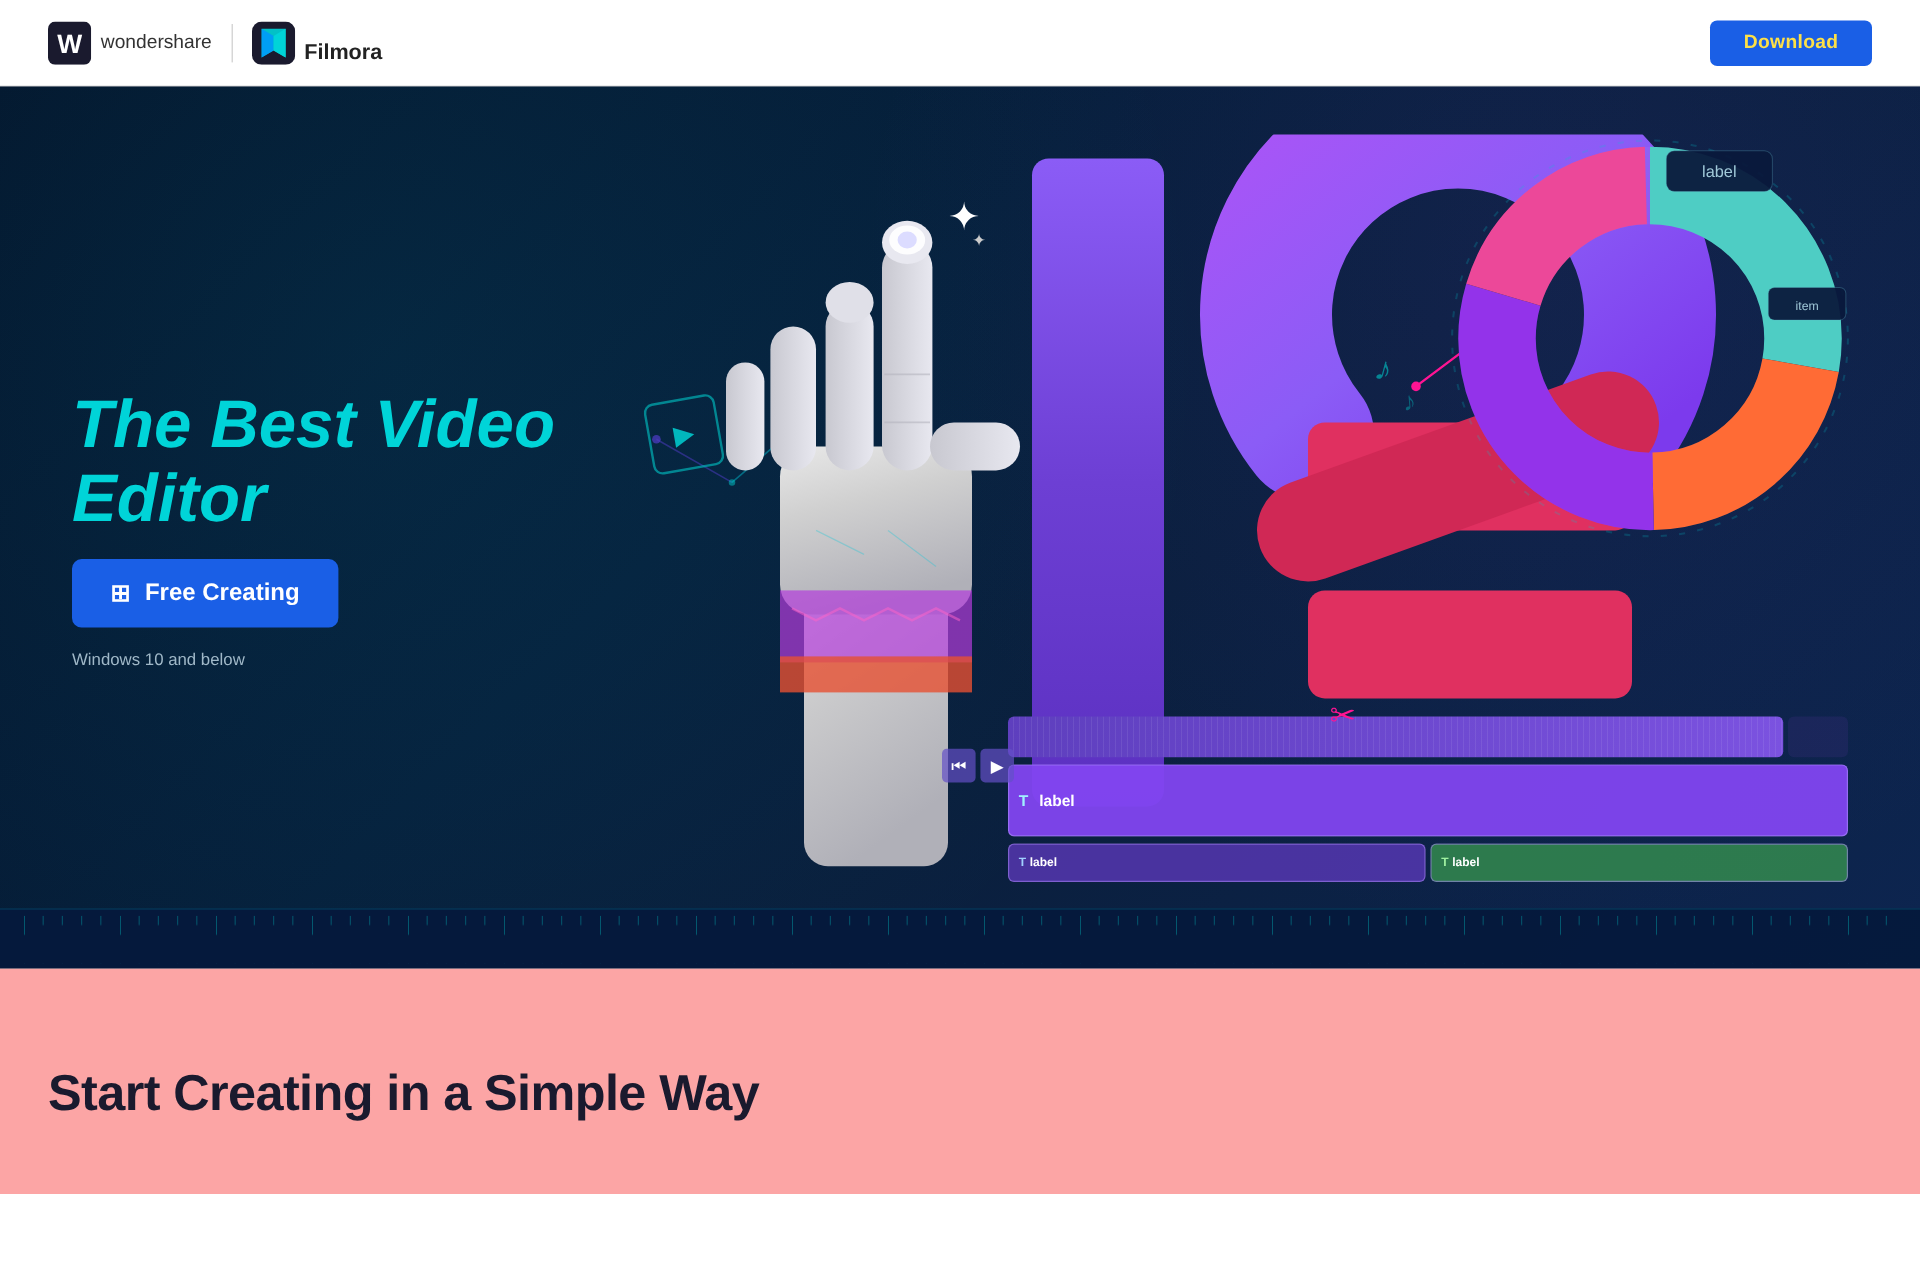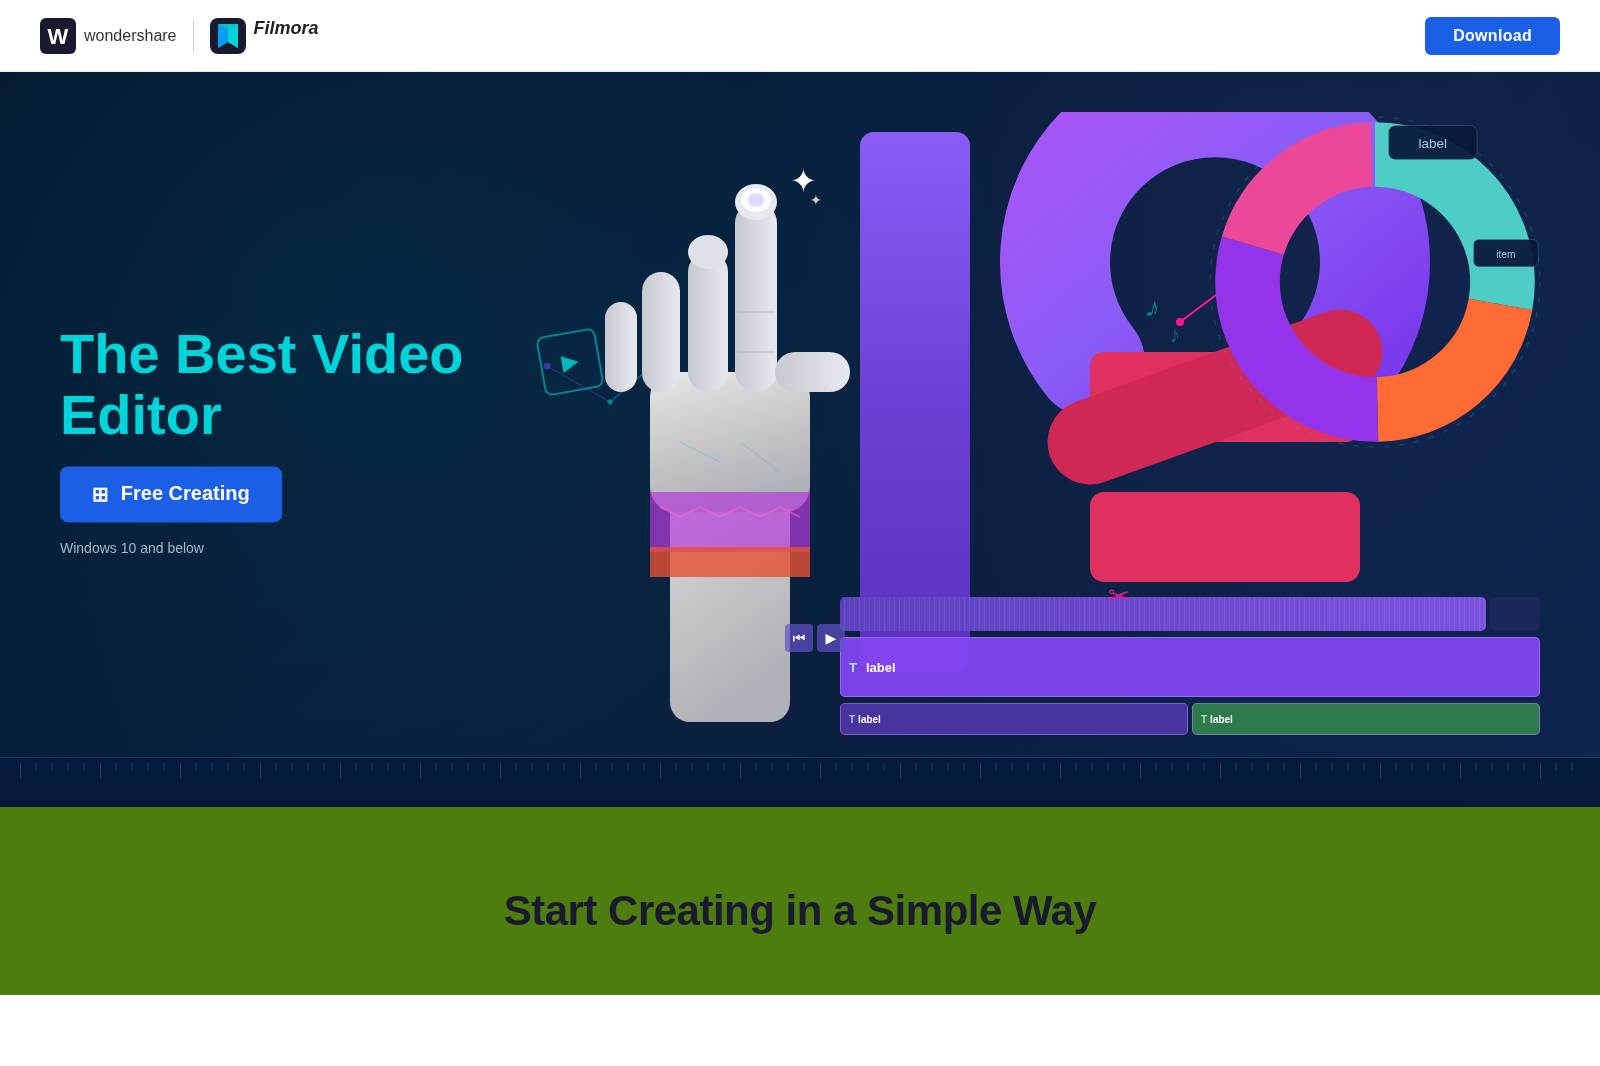--- a/index.html
+++ b/index.html
@@ -34,36 +34,35 @@
       color: #333;
       font-weight: 500;
     }
     .divider-line {
       width: 1px;
       height: 32px;
       background: #ccc;
     }
     .filmora-logo {
       display: flex;
-      align-items: flex-start;
+      align-items: flex-end;
       gap: 8px;
-      font-style: italic;
     }
     .filmora-icon {
       width: 36px;
       height: 36px;
     }
     .filmora-brand-text {
       font-size: 18px;
       font-weight: 600;
       color: #222;
     }
     .download-btn {
       background: #1a5fe6;
-      color: #ffffff;
+      color: #fde047;
       border: none;
       border-radius: 6px;
       padding: 10px 28px;
       font-size: 16px;
       font-weight: 600;
       cursor: pointer;
       letter-spacing: 0.3px;
     }
 
     
@@ -93,20 +92,21 @@
       transform: translateY(-50%);
       z-index: 10;
     }
     .hero-title {
       font-size: 56px;
       font-weight: 800;
       color: #00d4d8;
       line-height: 1.1;
       max-width: 520px;
       margin-bottom: 20px;
+      font-style: italic;
     }
     .hero-subtitle {
       font-size: 20px;
       color: #c8d8e8;
       max-width: 420px;
       line-height: 1.5;
       margin-bottom: 36px;
     }
     .free-download-btn {
       display: inline-flex;
@@ -239,23 +239,23 @@
     
     .sparkle {
       position: absolute;
       color: #fff;
       font-size: 28px;
       z-index: 7;
     }
 
     
     .bottom-section {
-      background: #4d7c0f;
+      background: #fca5a5;
       padding: 80px 40px 60px;
-      text-align: center;
+      text-align: left;
     }
     .bottom-title {
       font-size: 42px;
       font-weight: 800;
       color: #1a1a2e;
       letter-spacing: -0.5px;
     }
 
     
     .donut-svg {

